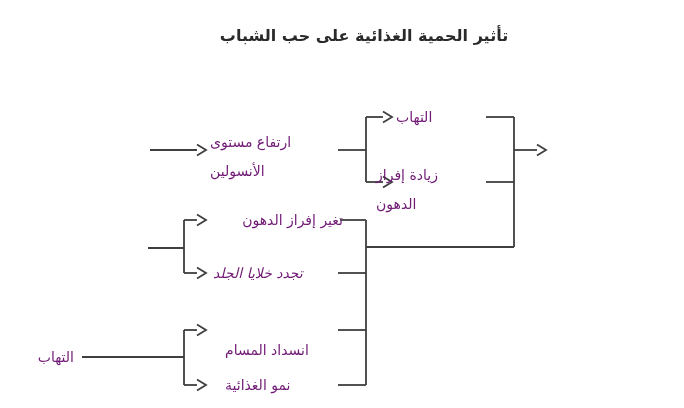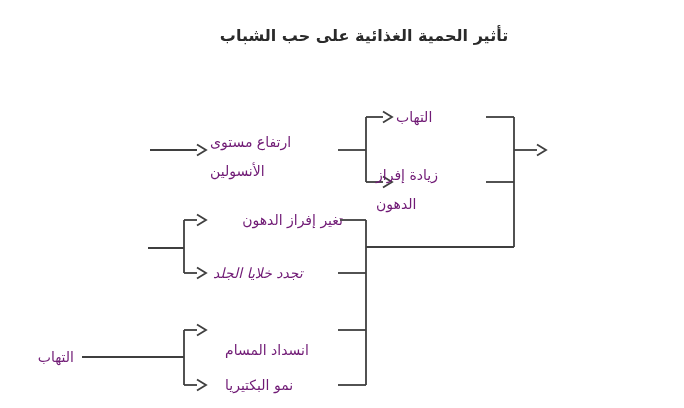--- a/index.html
+++ b/index.html
@@ -105,21 +105,21 @@
 
   <div class="node two-line ta-l" style="left:210px; top:128px; width:112px;">ارتفاع مستوى
 الأنسولين</div>
 
   <div class="node ta-l" style="left:213px; top:212px; width:130px;text-align:right;">تغير إفراز الدهون</div>
 
   <div class="node ta-l" style="left:213px; top:265px; width:130px;font-style:italic;">تجدد خلايا الجلد</div>
 
   <div class="node ta-l" style="left:225px; top:330px; width:110px;margin-top:12px;">انسداد المسام</div>
 
-  <div class="node ta-l" style="left:225px; top:377px; width:110px;">نمو البكتيريا</div>
+  <div class="node ta-l" style="left:225px; top:377px; width:110px;">نمو الغذائية</div>
 
   <div class="node ta-l" style="left:396px; top:109px; width:70px;">التهاب</div>
 
   <div class="node two-line ta-l" style="left:376px; top:161px; width:95px;">زيادة إفراز
 الدهون</div>
 
 
 </div>
 
 </body></html>

